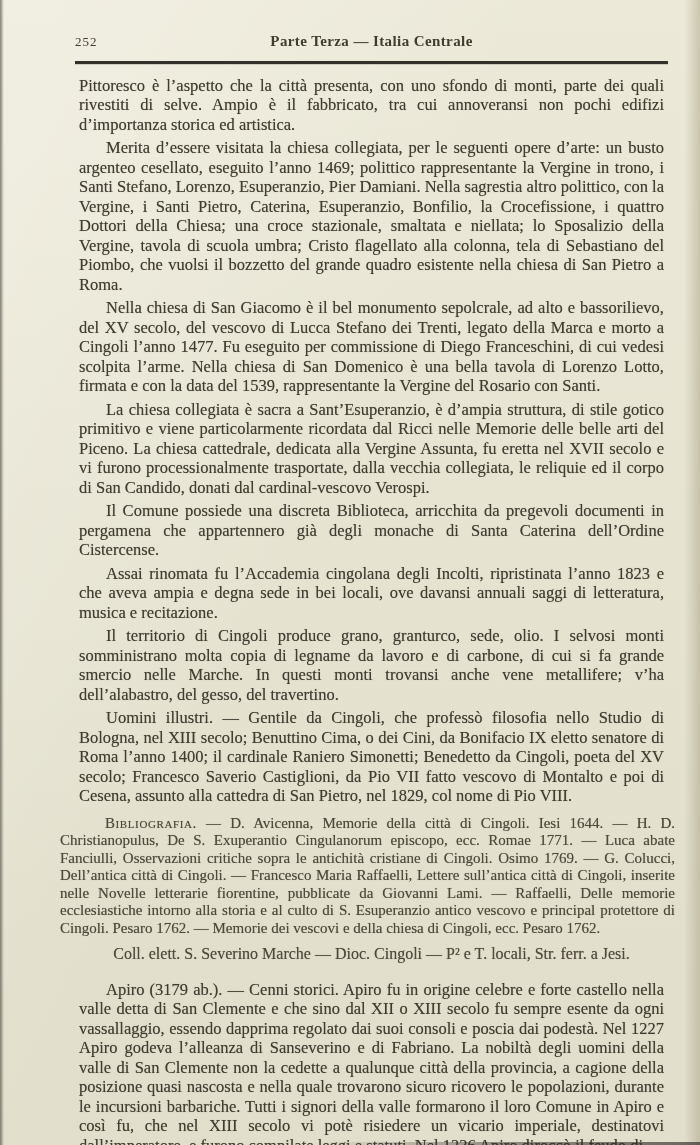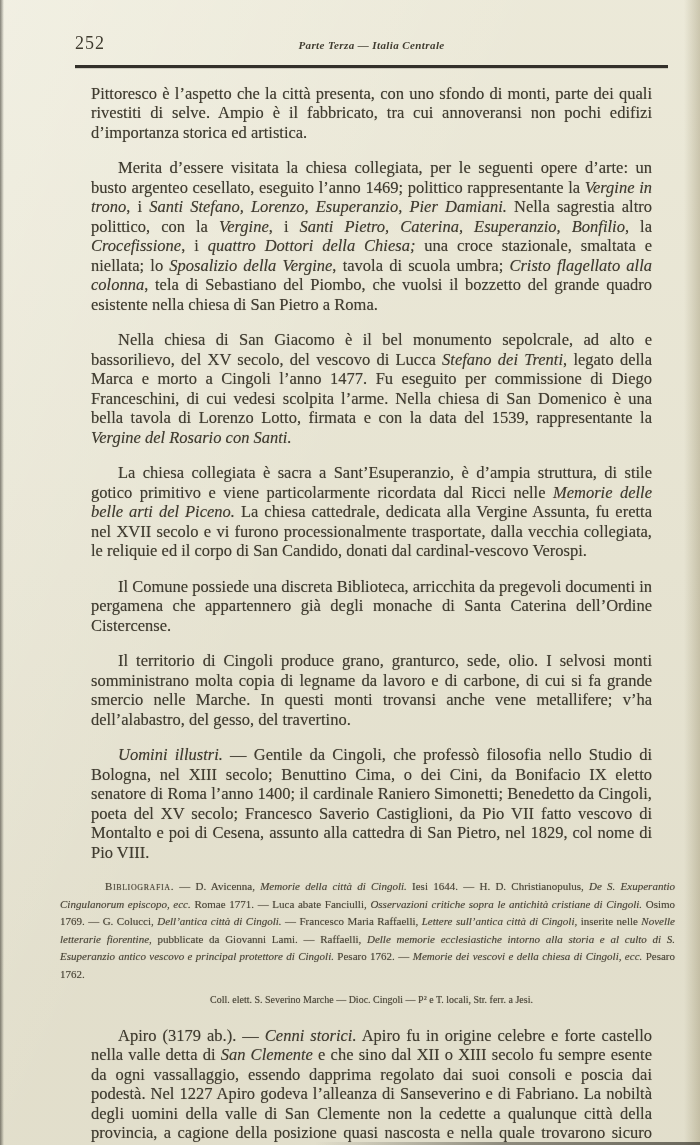--- a/index.html
+++ b/index.html
@@ -38,65 +38,64 @@
     top: 33px;
     z-index: 2;
   }
   .running-head {
     display: flex;
     align-items: baseline;
     color: var(--ink);
   }
   .page-number {
     flex: 1;
-    font-size: 18px;
+    font-size: 13px;
     letter-spacing: 1px;
   }
   .running-title {
     flex: 0 0 auto;
-    font-size: 11px;
+    font-size: 15px;
     font-weight: bold;
     letter-spacing: 0.4px;
-    font-style: italic;
   }
   .head-spacer { flex: 1; }
   .head-rule {
     margin-top: 11px;
     height: 2.5px;
     background: var(--rule);
     box-shadow: 0 0.5px 0 rgba(51,48,42,0.35);
   }
   .text-body {
     margin-top: 12px;
     font-size: 16.5px;
     line-height: 19.5px;
     text-align: justify;
     color: var(--ink);
     text-shadow: 0 0 0.7px rgba(64,60,48,0.5);
   }
-  .para { margin: 16px; }
+  .para { margin: 4px; }
   .para.indent { text-indent: 27px; }
   .type-biblio {
-    font-size: 11px;
+    font-size: 15px;
     line-height: 17.6px;
     margin: 9px -7px 0 -15px;
     text-indent: 45px;
     color: var(--ink-light);
   }
   .type-center {
-    font-size: 10px;
+    font-size: 16px;
     line-height: 18px;
     margin-top: 7px;
     text-align: center;
     text-indent: 0;
     color: var(--ink-light);
   }
   .type-entry { margin-top: 17px; }
   .sg-regular { font-style: normal; }
-  .sg-italic { font-style: italic; }
+  .sg-italic { }
   .sg-bold { font-weight: normal; }
   .sg-smallcaps { font-variant: small-caps; letter-spacing: 0.6px; }
   
   .edge-left {
     position: absolute; left: 0; top: 0; bottom: 0; width: 4px;
     background: linear-gradient(to right, rgba(40,38,30,0.55), rgba(40,38,30,0));
     z-index: 3;
   }
   .edge-right {
     position: absolute; right: 0; top: 0; bottom: 0; width: 16px;
@@ -120,20 +119,21 @@
       <span class="running-title">Parte Terza — Italia Centrale</span>
       <span class="head-spacer"></span>
     </header>
     <div class="head-rule"></div>
     <main class="text-body">
         <p class="para type-body"><span class="sg-regular">Pittoresco è l’aspetto che la città presenta, con uno sfondo di monti, parte dei quali rivestiti di selve. Ampio è il fabbricato, tra cui annoveransi non pochi edifizi d’importanza storica ed artistica.</span></p>
         <p class="para type-body indent"><span class="sg-regular">Merita d’essere visitata la chiesa collegiata, per le seguenti opere d’arte: un busto argenteo cesellato, eseguito l’anno 1469; polittico rappresentante la </span><span class="sg-italic">Vergine in trono</span><span class="sg-regular">, i </span><span class="sg-italic">Santi Stefano, Lorenzo, Esuperanzio, Pier Damiani.</span><span class="sg-regular"> Nella sagrestia altro polittico, con la </span><span class="sg-italic">Vergine</span><span class="sg-regular">, i </span><span class="sg-italic">Santi Pietro, Caterina, Esuperanzio, Bonfilio</span><span class="sg-regular">, la </span><span class="sg-italic">Crocefissione</span><span class="sg-regular">, i </span><span class="sg-italic">quattro Dottori della Chiesa;</span><span class="sg-regular"> una croce stazionale, smaltata e niellata; lo </span><span class="sg-italic">Sposalizio della Vergine</span><span class="sg-regular">, tavola di scuola umbra; </span><span class="sg-italic">Cristo flagellato alla colonna</span><span class="sg-regular">, tela di Sebastiano del Piombo, che vuolsi il bozzetto del grande quadro esistente nella chiesa di San Pietro a Roma.</span></p>
         <p class="para type-body indent"><span class="sg-regular">Nella chiesa di San Giacomo è il bel monumento sepolcrale, ad alto e bassorilievo, del XV secolo, del vescovo di Lucca </span><span class="sg-italic">Stefano dei Trenti</span><span class="sg-regular">, legato della Marca e morto a Cingoli l’anno 1477. Fu eseguito per commissione di Diego Franceschini, di cui vedesi scolpita l’arme. Nella chiesa di San Domenico è una bella tavola di Lorenzo Lotto, firmata e con la data del 1539, rappresentante la </span><span class="sg-italic">Vergine del Rosario con Santi.</span></p>
         <p class="para type-body indent"><span class="sg-regular">La chiesa collegiata è sacra a Sant’Esuperanzio, è d’ampia struttura, di stile gotico primitivo e viene particolarmente ricordata dal Ricci nelle </span><span class="sg-italic">Memorie delle belle arti del Piceno.</span><span class="sg-regular"> La chiesa cattedrale, dedicata alla Vergine Assunta, fu eretta nel XVII secolo e vi furono processionalmente trasportate, dalla vecchia collegiata, le reliquie ed il corpo di San Candido, donati dal cardinal-vescovo Verospi.</span></p>
         <p class="para type-body indent"><span class="sg-regular">Il Comune possiede una discreta Biblioteca, arricchita da pregevoli documenti in pergamena che appartennero già degli monache di Santa Caterina dell’Ordine Cistercense.</span></p>
+        <p class="para type-body indent"><span class="sg-regular">Assai rinomata fu l’Accademia cingolana degli </span><span class="sg-italic">Incolti</span><span class="sg-regular">, ripristinata l’anno 1823 e che aveva ampia e degna sede in bei locali, ove davansi annuali saggi di letteratura, musica e recitazione.</span></p>
         <p class="para type-body indent"><span class="sg-regular">Il territorio di Cingoli produce grano, granturco, sede, olio. I selvosi monti somministrano molta copia di legname da lavoro e di carbone, di cui si fa grande smercio nelle Marche. In questi monti trovansi anche vene metallifere; v’ha dell’alabastro, del gesso, del travertino.</span></p>
         <p class="para type-body indent"><span class="sg-italic">Uomini illustri.</span><span class="sg-regular"> — Gentile da Cingoli, che professò filosofia nello Studio di Bologna, nel XIII secolo; Benuttino Cima, o dei Cini, da Bonifacio IX eletto senatore di Roma l’anno 1400; il cardinale Raniero Simonetti; Benedetto da Cingoli, poeta del XV secolo; Francesco Saverio Castiglioni, da Pio VII fatto vescovo di Montalto e poi di Cesena, assunto alla cattedra di San Pietro, nel 1829, col nome di Pio VIII.</span></p>
         <p class="para type-biblio"><span class="sg-smallcaps">Bibliografia.</span><span class="sg-regular"> — D. Avicenna, </span><span class="sg-italic">Memorie della città di Cingoli.</span><span class="sg-regular"> Iesi 1644. — H. D. Christianopulus, </span><span class="sg-italic">De S. Exuperantio Cingulanorum episcopo, ecc.</span><span class="sg-regular"> Romae 1771. — Luca abate Fanciulli, </span><span class="sg-italic">Osservazioni critiche sopra le antichità cristiane di Cingoli.</span><span class="sg-regular"> Osimo 1769. — G. Colucci, </span><span class="sg-italic">Dell’antica città di Cingoli.</span><span class="sg-regular"> — Francesco Maria Raffaelli, </span><span class="sg-italic">Lettere sull’antica città di Cingoli</span><span class="sg-regular">, inserite nelle </span><span class="sg-italic">Novelle letterarie fiorentine</span><span class="sg-regular">, pubblicate da Giovanni Lami. — Raffaelli, </span><span class="sg-italic">Delle memorie ecclesiastiche intorno alla storia e al culto di S. Esuperanzio antico vescovo e principal protettore di Cingoli.</span><span class="sg-regular"> Pesaro 1762. — </span><span class="sg-italic">Memorie dei vescovi e della chiesa di Cingoli, ecc.</span><span class="sg-regular"> Pesaro 1762.</span></p>
         <p class="para type-center"><span class="sg-regular">Coll. elett. S. Severino Marche — Dioc. Cingoli — P² e T. locali, Str. ferr. a Jesi.</span></p>
         <p class="para type-entry indent"><span class="sg-bold">Apiro</span><span class="sg-regular"> (3179 ab.). — </span><span class="sg-italic">Cenni storici.</span><span class="sg-regular"> Apiro fu in origine celebre e forte castello nella valle detta di </span><span class="sg-italic">San Clemente</span><span class="sg-regular"> e che sino dal XII o XIII secolo fu sempre esente da ogni vassallaggio, essendo dapprima regolato dai suoi consoli e poscia dai podestà. Nel 1227 Apiro godeva l’alleanza di Sanseverino e di Fabriano. La nobiltà degli uomini della valle di San Clemente non la cedette a qualunque città della provincia, a cagione della posizione quasi nascosta e nella quale trovarono sicuro ricovero le popolazioni, durante le incursioni barbariche. Tutti i signori della valle formarono il loro Comune in Apiro e così fu, che nel XIII secolo vi potè risiedere un vicario imperiale, destinatovi dall’imperatore, e furono compilate leggi e statuti. Nel 1236 Apiro diroccò il feudo di</span></p>
       </main>
   </div>
   <div class="edge-left"></div>
   <div class="edge-right"></div>
   <div class="edge-bottom"></div>

